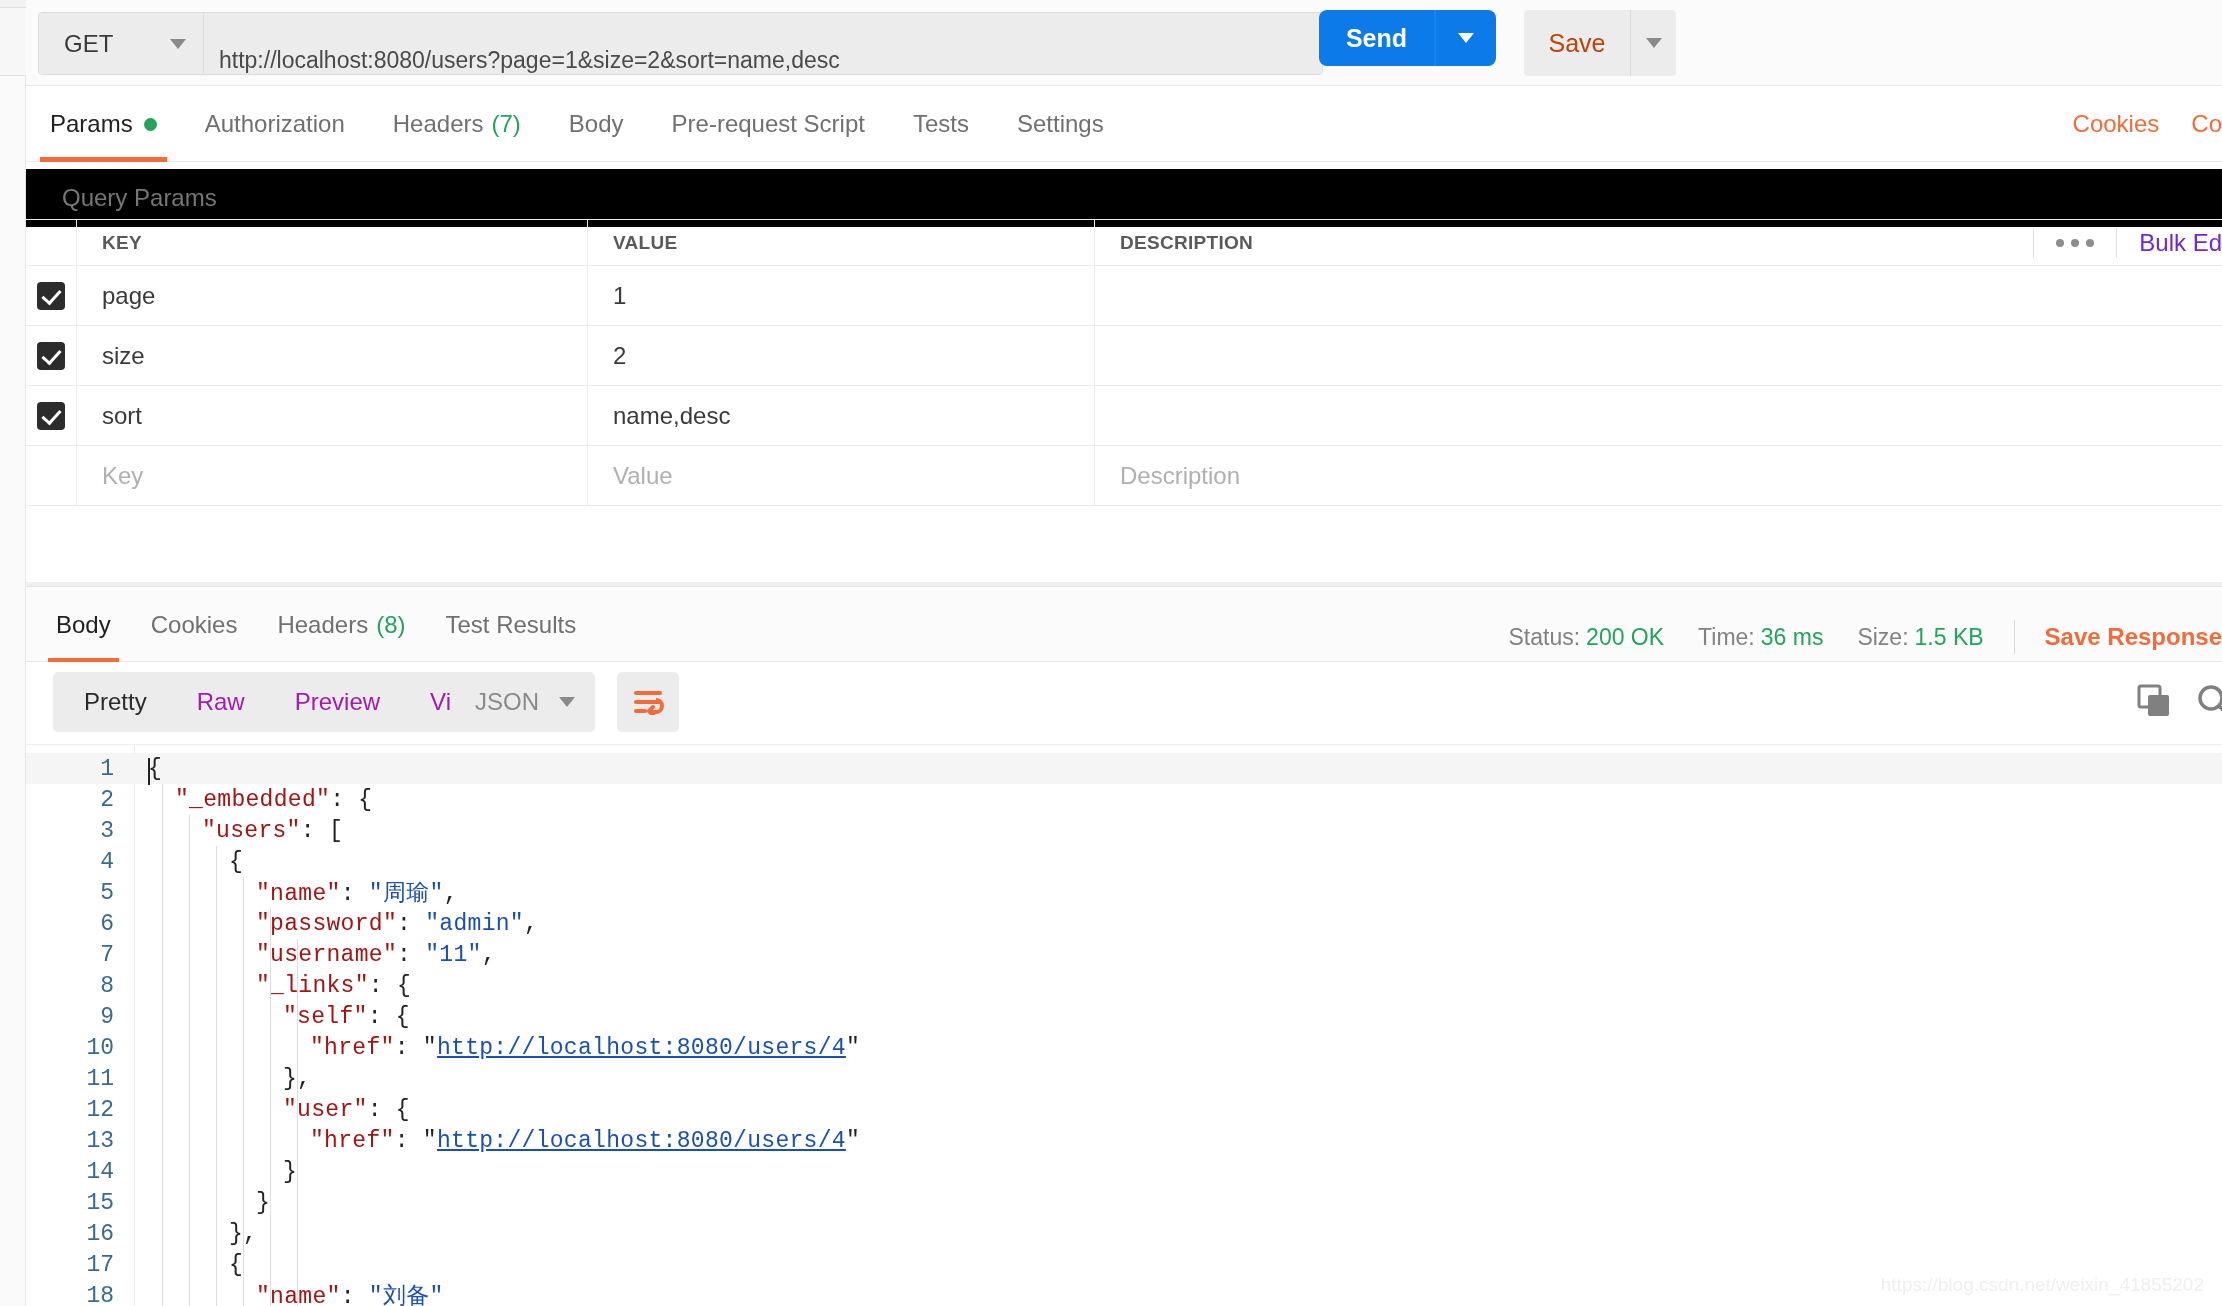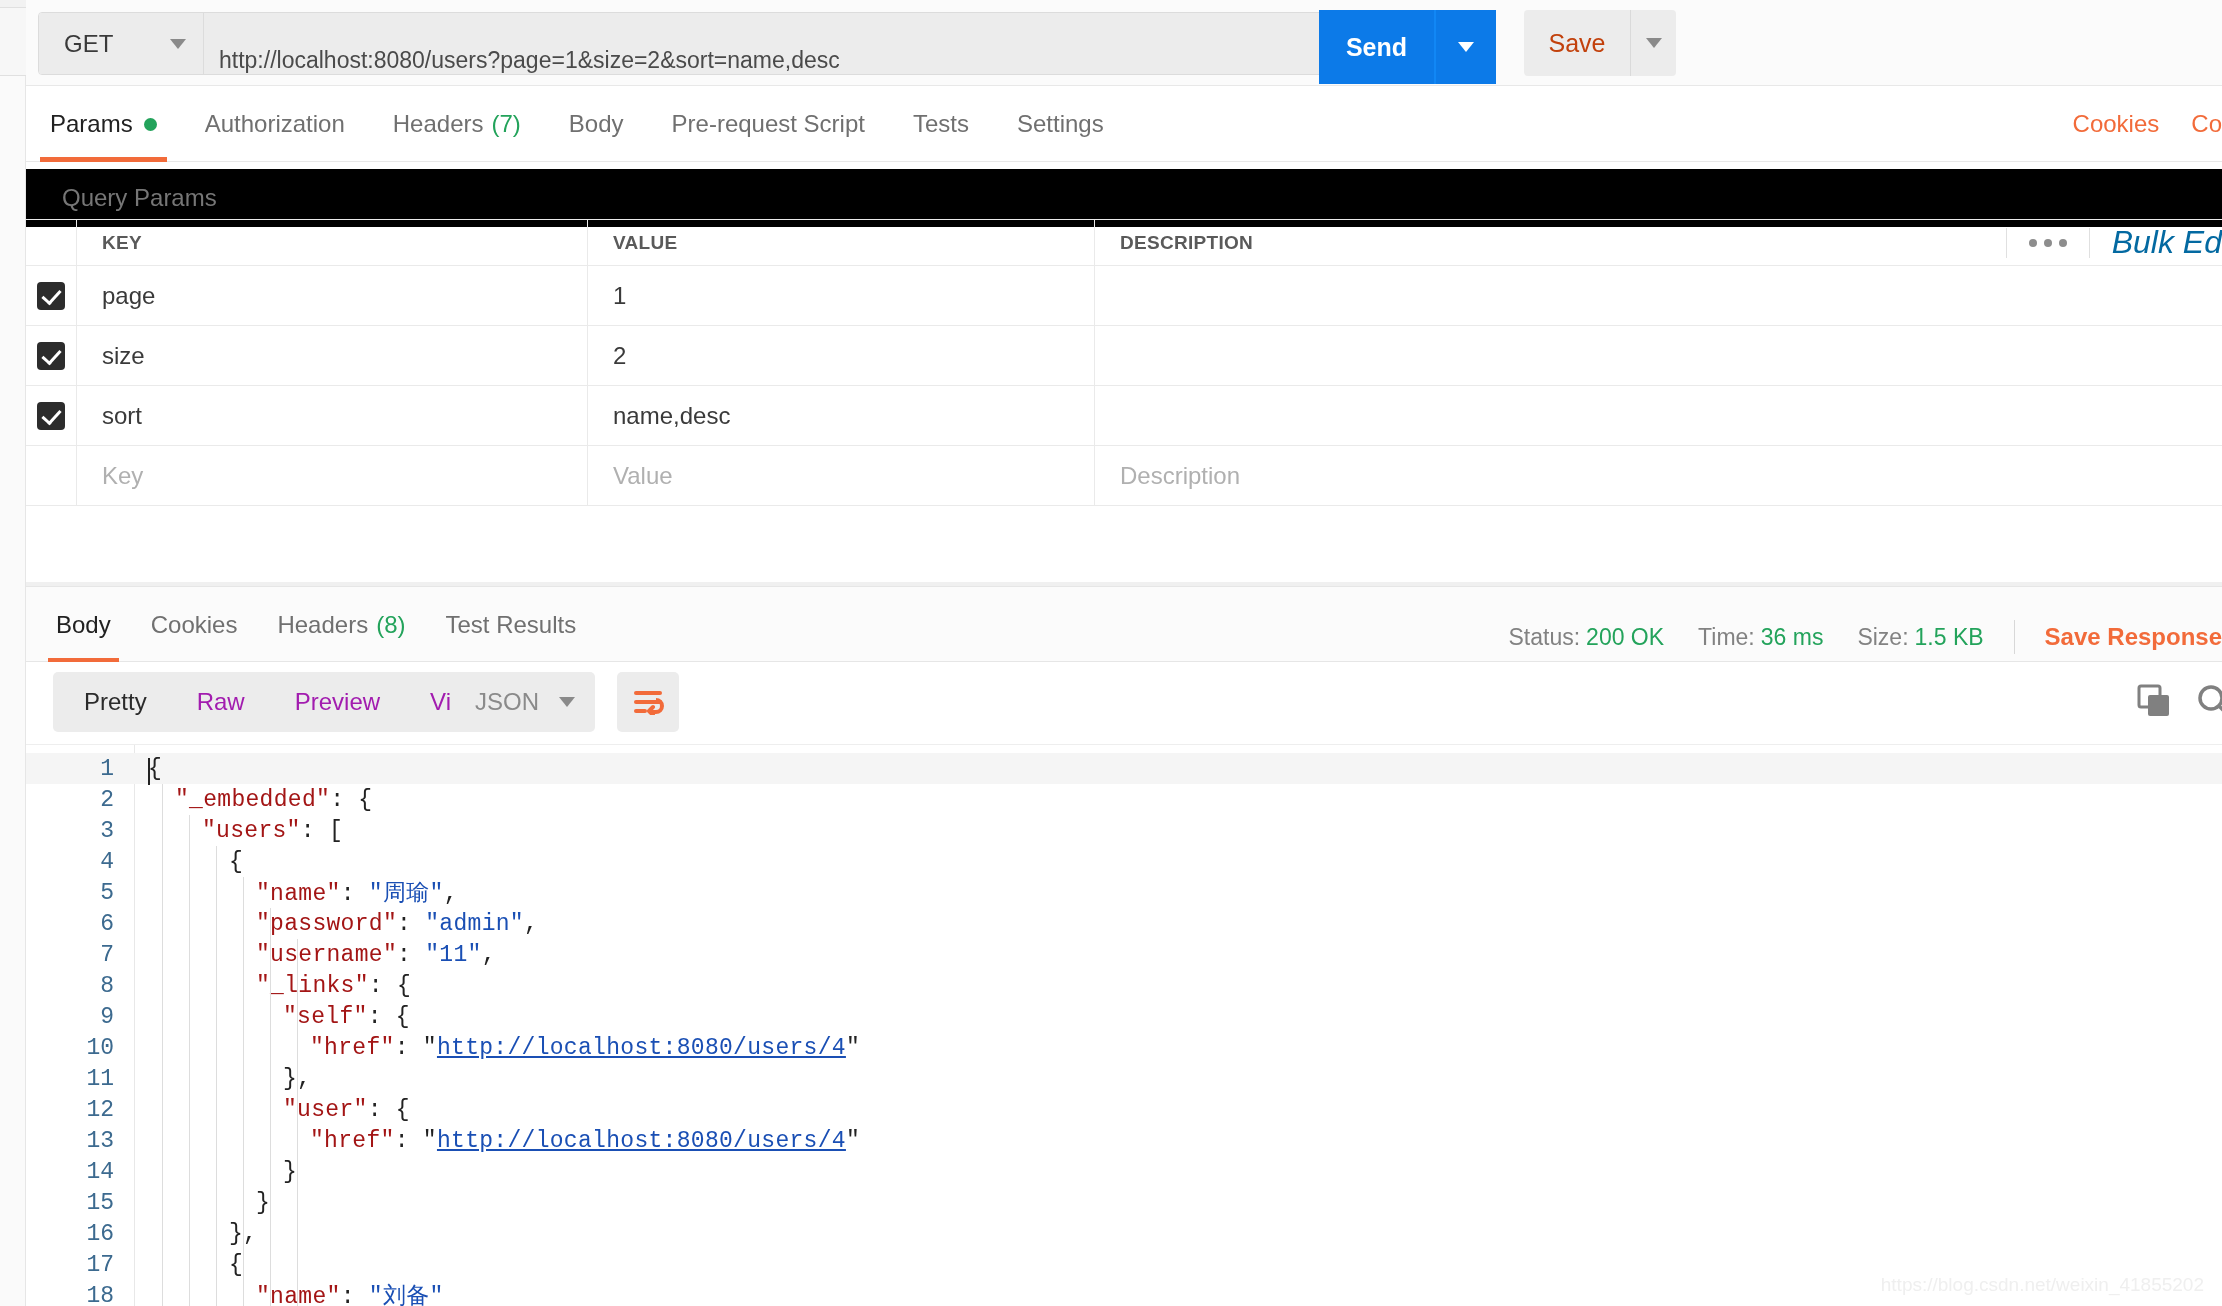--- a/index.html
+++ b/index.html
@@ -78,23 +78,23 @@
   }
   .url-text {
     font-size: 23px;
     color: #4a4a4a;
     white-space: nowrap;
   }
 
   .send-group {
     position: absolute;
     left: 1293px; top: 10px;
-    height: 74px;
-    display: flex;
-    border-radius: 0;
+    height: 56px;
+    display: flex;
+    border-radius: 8px;
     overflow: hidden;
   }
   .send-btn {
     width: 115px;
     background: #0c7ae8;
     color: #ffffff;
     font-size: 25px;
     font-weight: bold;
     display: flex;
     align-items: center;
@@ -305,26 +305,25 @@
     height: 30px;
     display: flex;
     align-items: center;
     gap: 7px;
     cursor: pointer;
   }
   .dot-g {
     width: 8px; height: 8px; border-radius: 50%; background: #8d8d8d;
   }
   .bulk-edit {
-    font-size: 32px;
-    color: #0369a1;
+    font-size: 24px;
+    color: #6d28d9;
     padding-left: 22px;
     cursor: pointer;
     white-space: nowrap;
-    font-style: italic;
   }
 
   
   .resp-tabs {
     position: absolute;
     left: 26px; top: 586px;
     width: 2196px; height: 76px;
     background: #fbfbfb;
     border-top: 1px solid #e6e6e6;
     border-bottom: 1px solid #e6e6e6;

